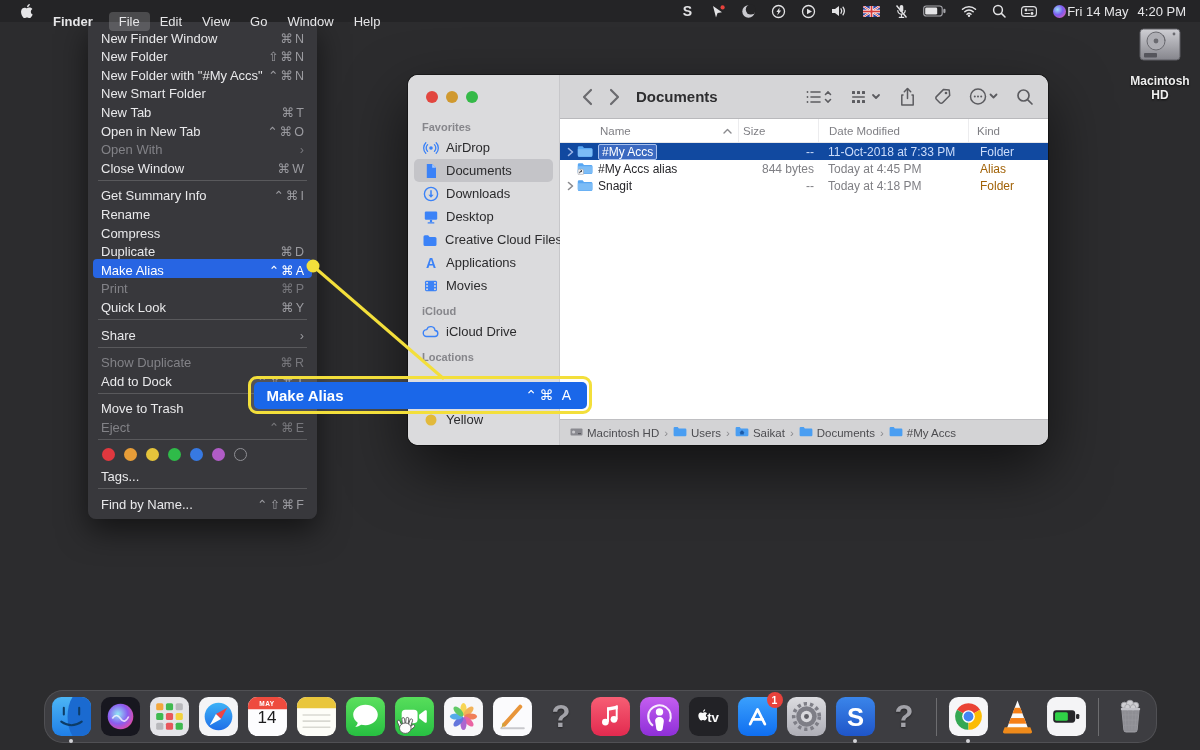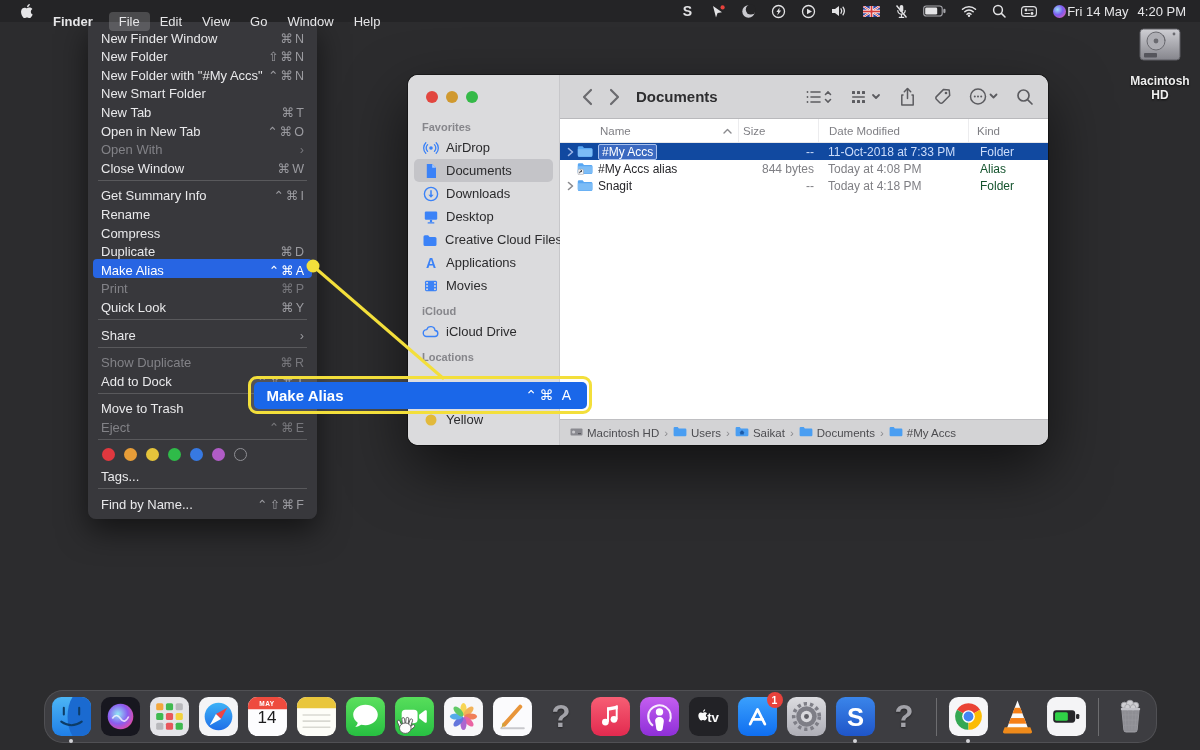--- a/index.html
+++ b/index.html
@@ -72,21 +72,21 @@
   .ch-kind { flex:1; padding-left:8px; border-left:1px solid #ececee; align-self:stretch; display:flex; align-items:center; }
 
   .rows { }
   .row { height:17px; display:flex; align-items:center; font-size:12px; color:#26262a; background:#fff; }
   .row.selected { background:#1149a0; color:#fff; }
   .c-name { width:178px; display:flex; align-items:center; }
   .chev { width:14px; display:flex; justify-content:center; flex:0 0 14px; margin-left:3px; }
   .fic { display:flex; margin-right:5px; }
   .c-size { width:80px; text-align:right; color:#7f7f84; padding-right:4px; white-space:nowrap; }
   .c-date { width:150px; padding-left:10px; color:#7f7f84; white-space:nowrap; }
-  .c-kind { flex:1; padding-left:12px; color:#14532d; white-space:nowrap; }
+  .c-kind { flex:1; padding-left:12px; color:#a16207; white-space:nowrap; }
   .row.selected .c-size, .row.selected .c-date, .row.selected .c-kind { color:#cdddfa; }
   .name-box { background:#3b69c0; border:1px solid #a9c2ee; border-radius:2px; padding:0 3px; color:#fff; }
   .filler { flex:1; background:#fff; }
 
   .pathbar { height:26px; flex:0 0 26px; background:#d3d3d5; border-top:1px solid #bfbfc2;
              display:flex; align-items:center; padding:0 10px; font-size:11.5px; color:#4c4c50; }
   .crumb { display:flex; align-items:center; gap:4px; white-space:nowrap; }
   .crumb-sep { color:#8a8a8e; padding:0 5px; }
 
   
@@ -483,21 +483,21 @@
               <svg width="16" height="13" viewBox="0 0 16 13">
                 <path d="M0.8,2.6 a1.4,1.4 0 0 1 1.4,-1.4 h3.4 l1.4,1.7 h7 a1.4,1.4 0 0 1 1.4,1.4 v6.4 a1.4,1.4 0 0 1 -1.4,1.4 h-11.8 a1.4,1.4 0 0 1 -1.4,-1.4 Z" fill="#58a7f3"></path>
                 <path d="M0.8,4.2 h14.6 v5.9 a1.4,1.4 0 0 1 -1.4,1.4 h-11.8 a1.4,1.4 0 0 1 -1.4,-1.4 Z" fill="#7cbcf6"></path>
                 <rect x="1" y="7.2" width="5.5" height="5.5" rx="1" fill="#f2f2f4" stroke="#9a9a9e" stroke-width="0.5"></rect>
                 <path d="M2.5,11.2 q0,-2.2 2.3,-2.2 m-1.1,-1 l1.3,1 l-1.3,1" stroke="#2b2b2d" stroke-width="0.8" fill="none"></path>
               </svg>
             </span>
             <span>#My Accs alias</span>
           </span>
           <span class="c-size">844 bytes</span>
-          <span class="c-date">Today at 4:08 PM</span>
+          <span class="c-date">Today at 4:45 PM</span>
           <span class="c-kind">Alias</span>
         </div>
         <div class="row">
           <span class="c-name">
             <span class="chev">
               <svg width="7" height="10" viewBox="0 0 7 10">
                 <polyline points="1.5,1.5 5.5,5 1.5,8.5" fill="none" stroke="#8a8a8e" stroke-width="1.6" stroke-linecap="round" stroke-linejoin="round"></polyline>
               </svg>
             </span>
             <span class="fic">

